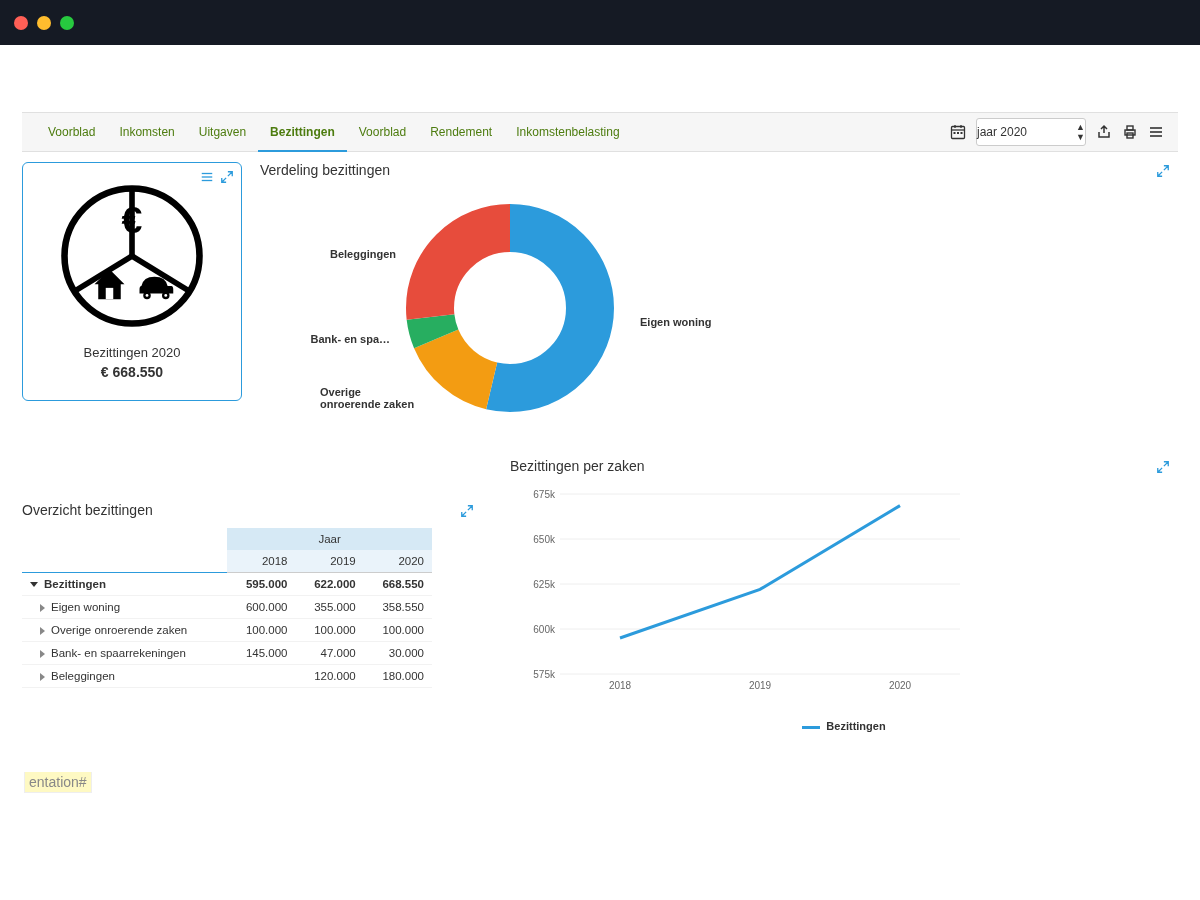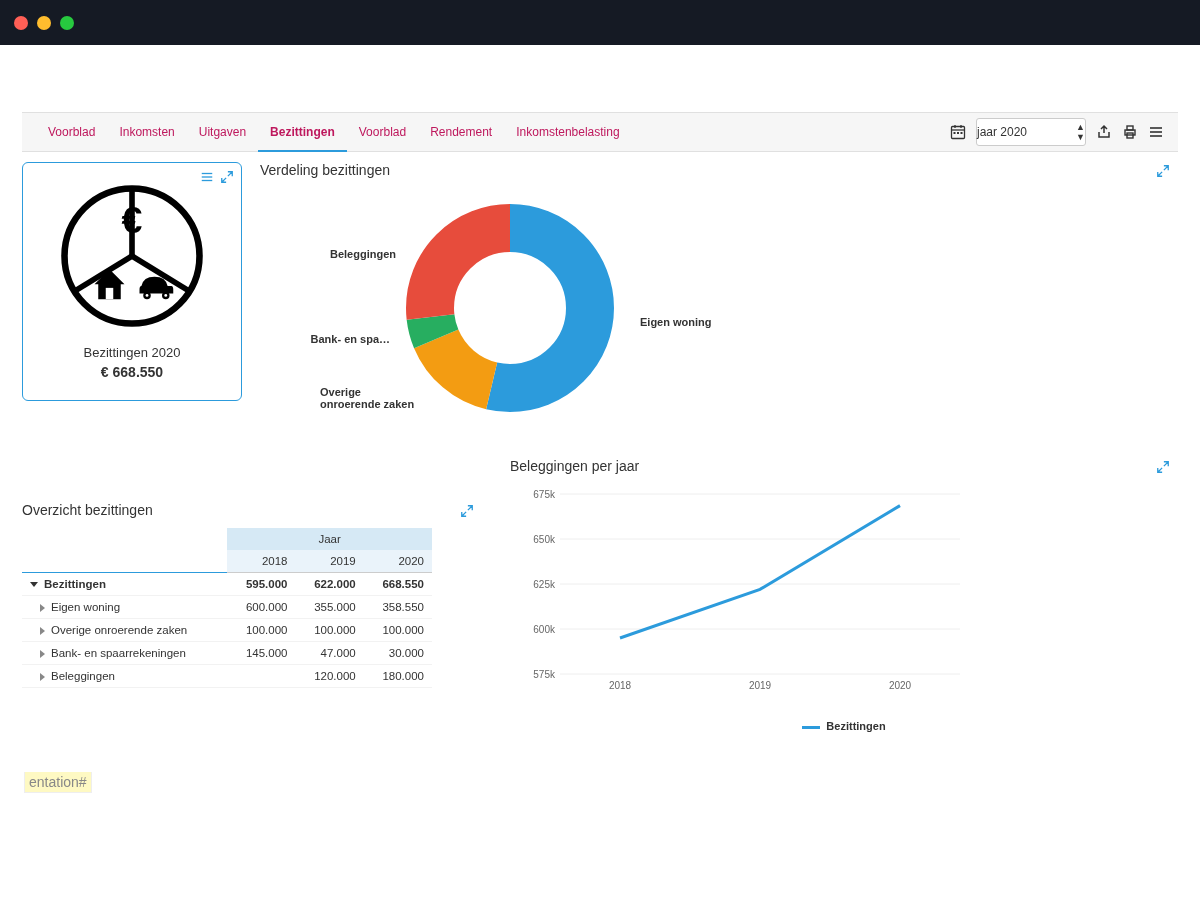--- a/index.html
+++ b/index.html
@@ -3,21 +3,21 @@
 <meta charset="utf-8">
 <style>
   * { box-sizing: border-box; margin: 0; padding: 0; }
   body { font-family: -apple-system, BlinkMacSystemFont, "Segoe UI", Helvetica, Arial, sans-serif; background: #fff; color: #333; font-size: 12px; }
   .titlebar { background: #151a24; height: 45px; display:flex; align-items:center; padding:0 14px; }
   .dot { width: 14px; height: 14px; border-radius: 50%; margin-right: 9px; }
   .dot.red{background:#ff5f56;} .dot.yellow{background:#ffbd2e;} .dot.green{background:#27c93f;}
   .blank { height: 67px; background:#fff; }
   .toolbar { display:flex; align-items:center; background:#f6f6f6; border-top:1px solid #e0e0e0; border-bottom:1px solid #e0e0e0; padding:0 14px; height:40px; margin: 0 22px; }
   .tabs { display:flex; gap:0; }
-  .tab { padding:0 12px; height:40px; line-height:40px; font-size:12px; color:#be185d; cursor:pointer; border-bottom:2px solid transparent; }
+  .tab { padding:0 12px; height:40px; line-height:40px; font-size:12px; color:#4d7c0f; cursor:pointer; border-bottom:2px solid transparent; }
   .tab.active { font-weight:700; border-bottom:2px solid #2c9bdc; }
   .spacer { flex:1; }
   .toolbar-right { display:flex; align-items:center; gap:10px; }
   .year-select { border:1px solid #ccc; border-radius:3px; padding:3px 0; font-size:12px; min-width:110px; display:flex; justify-content:space-between; align-items:center; background:#fff;}
   .icon { width:16px; height:16px; display:inline-flex; align-items:center; justify-content:center; cursor:pointer; }
   .content { padding: 10px 22px 0 22px; }
   .row1 { display:flex; gap:18px; align-items:flex-start; }
   .card { border:1px solid #2c9bdc; border-radius:6px; width:220px; padding:10px 12px 20px 12px; position:relative; }
   .card-actions { position:absolute; top:6px; right:6px; display:flex; gap:4px; }
   .card-icon-wrap{ display:flex; justify-content:center; margin:8px 0 14px 0;}
@@ -227,21 +227,21 @@
               <td style="padding-left: 18px;"><span class="caret caret-right"></span><span>Beleggingen</span></td>
               <td></td>
               <td>120.000</td>
               <td>180.000</td>
             </tr>
           </tbody>
       </table>
     </div>
 
     <div class="col-right">
-      <div class="panel-title">Beleggingen per jaar</div>
+      <div class="panel-title">Bezittingen per zaken</div>
       <span class="expand-icon">
         <svg viewBox="0 0 16 16" width="14" height="14">
             <path d="M9 2h5v5M7 14H2V9M14 2l-5 5M2 14l5-5" fill="none" stroke="#2c9bdc" stroke-width="1.5"></path>
           </svg>
       </span>
       <div class="linechart">
         <svg viewBox="0 0 460 210" width="460" height="210">
 
           <g stroke="#eee" stroke-width="1">
             <line x1="50" y1="10" x2="450" y2="10"></line>

